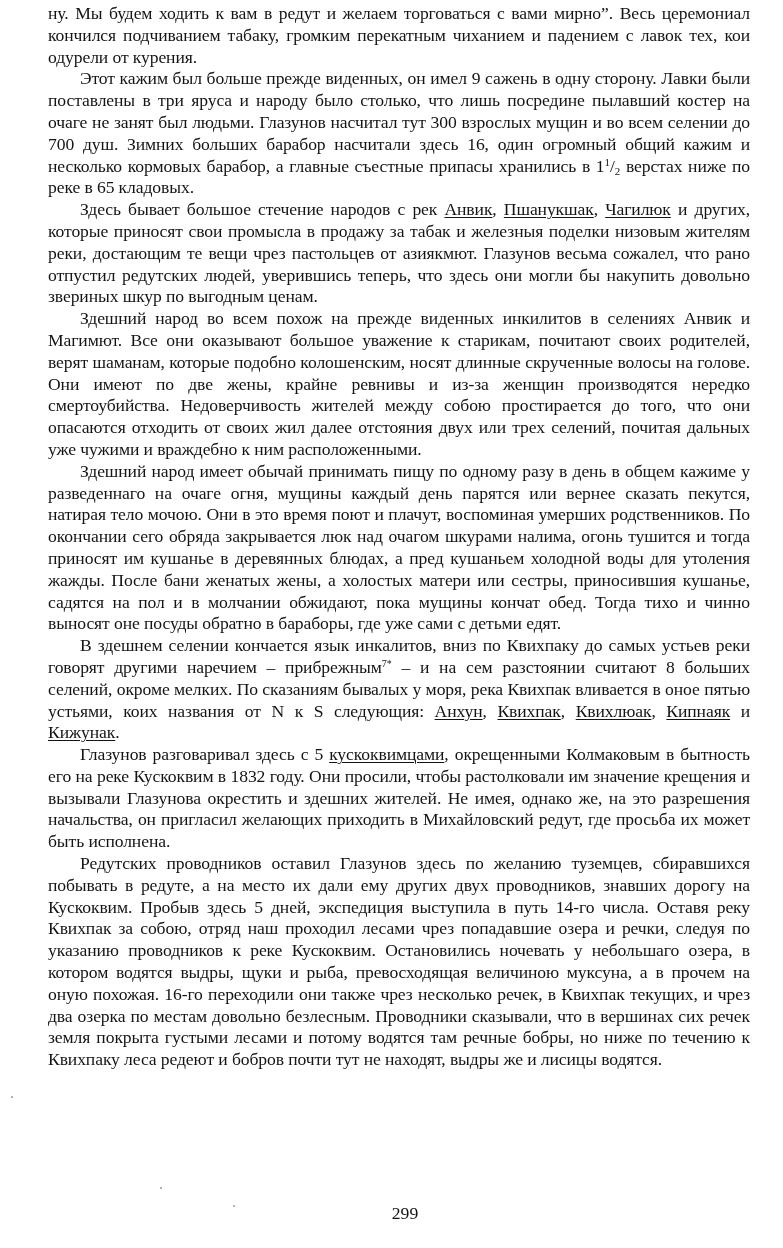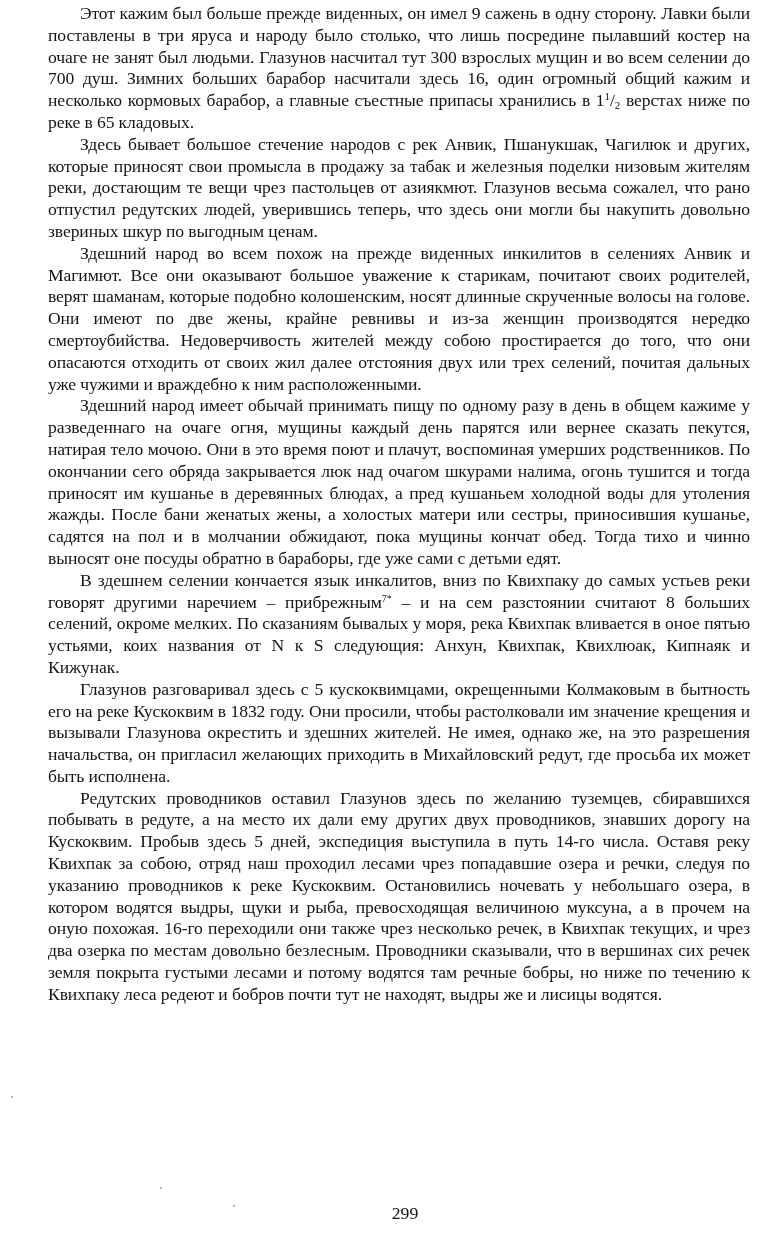--- a/index.html
+++ b/index.html
@@ -27,20 +27,21 @@
     letter-spacing: -0.1px;
   }
   .para {
     margin: 0;
     text-indent: 32px;
   }
   .para.continued {
     text-indent: 0;
   }
   .ul {
+    text-decoration: underline;
     text-decoration-thickness: 1px;
     text-underline-offset: 2px;
   }
   sup.fn {
     font-size: 10px;
     line-height: 0;
     vertical-align: 6px;
   }
   .frac-num {
     font-size: 11px;
@@ -66,20 +67,21 @@
     width: 2px;
     height: 2px;
     background: #9a9a9a;
     border-radius: 1px;
   }
 </style>
 </head>
 <body>
 
 <div class="page-text" id="page-body">
+    <p class="para continued"><span>ну. Мы будем ходить к вам в редут и желаем торговаться с вами мирно”. Весь це­ремониал кончился подчиванием табаку, громким перекатным чиханием и падени­ем с лавок тех, кои одурели от курения.</span></p>
     <p class="para"><span>Этот кажим был больше прежде виденных, он имел 9 сажень в одну сторо­ну. Лавки были поставлены в три яруса и народу было столько, что лишь по­средине пылавший костер на очаге не занят был людьми. Глазунов насчитал тут 300 взрослых мущин и во всем селении до 700 душ. Зимних больших бара­бор насчитали здесь 16, один огромный общий кажим и несколько кормовых барабор, а главные съестные припасы хранились в 1</span><span><span class="frac-num">1</span><span>/</span><span class="frac-den">2</span></span><span> верстах ниже по реке в 65 кладовых.</span></p>
     <p class="para"><span>Здесь бывает большое стечение народов с рек </span><span class="ul">Анвик</span><span>, </span><span class="ul">Пшанукшак</span><span>, </span><span class="ul">Чагилюк</span><span> и других, которые приносят свои промысла в продажу за табак и железныя по­делки низовым жителям реки, достающим те вещи чрез пастольцев от азияк­мют. Глазунов весьма сожалел, что рано отпустил редутских людей, уверившись теперь, что здесь они могли бы накупить довольно звериных шкур по выгодным ценам.</span></p>
     <p class="para"><span>Здешний народ во всем похож на прежде виденных инкилитов в селениях Анвик и Магимют. Все они оказывают большое уважение к старикам, почитают своих родителей, верят шаманам, которые подобно колошенским, носят длинные скрученные волосы на голове. Они имеют по две жены, крайне ревнивы и из-за женщин производятся нередко смертоубийства. Недоверчивость жителей между собою простирается до того, что они опасаются отходить от своих жил далее от­стояния двух или трех селений, почитая дальных уже чужими и враждебно к ним расположенными.</span></p>
     <p class="para"><span>Здешний народ имеет обычай принимать пищу по одному разу в день в общем кажиме у разведеннаго на очаге огня, мущины каждый день парятся или вернее сказать пекутся, натирая тело мочою. Они в это время поют и плачут, воспоминая умерших родственников. По окончании сего обряда закрывается люк над очагом шкурами налима, огонь тушится и тогда приносят им кушанье в деревянных блю­дах, а пред кушаньем холодной воды для утоления жажды. После бани женатых жены, а холостых матери или сестры, приносившия кушанье, садятся на пол и в молчании обжидают, пока мущины кончат обед. Тогда тихо и чинно выносят оне посуды обратно в бараборы, где уже сами с детьми едят.</span></p>
     <p class="para"><span>В здешнем селении кончается язык инкалитов, вниз по Квихпаку до самых ус­тьев реки говорят другими наречием – прибрежным</span><sup class="fn">7*</sup><span> – и на сем разстоянии счита­ют 8 больших селений, окроме мелких. По сказаниям бывалых у моря, река Квих­пак вливается в оное пятью устьями, коих названия от N к S следующия: </span><span class="ul">Анхун</span><span>, </span><span class="ul">Квихпак</span><span>, </span><span class="ul">Квихлюак</span><span>, </span><span class="ul">Кипнаяк</span><span> и </span><span class="ul">Кижунак</span><span>.</span></p>
     <p class="para"><span>Глазунов разговаривал здесь с 5 </span><span class="ul">кускоквимцами</span><span>, окрещенными Колмаковым в бытность его на реке Кускоквим в 1832 году. Они просили, чтобы растолковали им значение крещения и вызывали Глазунова окрестить и здешних жителей. Не имея, однако же, на это разрешения начальства, он пригласил желающих приходить в Михайловский редут, где просьба их может быть исполнена.</span></p>
     <p class="para"><span>Редутских проводников оставил Глазунов здесь по желанию туземцев, сби­равшихся побывать в редуте, а на место их дали ему других двух проводников, знавших дорогу на Кускоквим. Пробыв здесь 5 дней, экспедиция выступила в путь 14-го числа. Оставя реку Квихпак за собою, отряд наш проходил лесами чрез попадавшие озера и речки, следуя по указанию проводников к реке Кускоквим. Остановились ночевать у небольшаго озера, в котором водятся выдры, щуки и рыба, превосходящая величиною муксуна, а в прочем на оную похожая. 16-го пе­реходили они также чрез несколько речек, в Квихпак текущих, и чрез два озерка по местам довольно безлесным. Проводники сказывали, что в вершинах сих ре­чек земля покрыта густыми лесами и потому водятся там речные бобры, но ни­же по течению к Квихпаку леса редеют и бобров почти тут не находят, выдры же и лисицы водятся.</span></p>
   </div>
 
 <div class="page-number">299</div>

